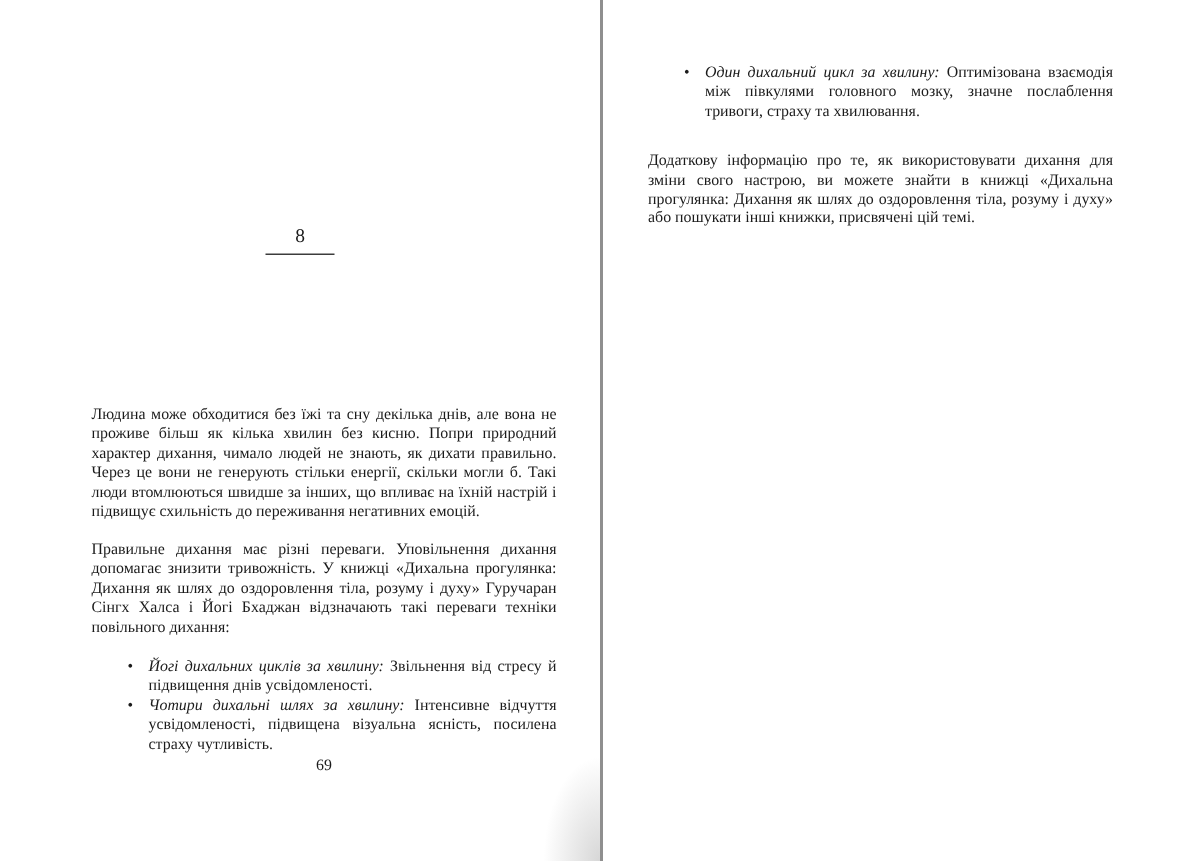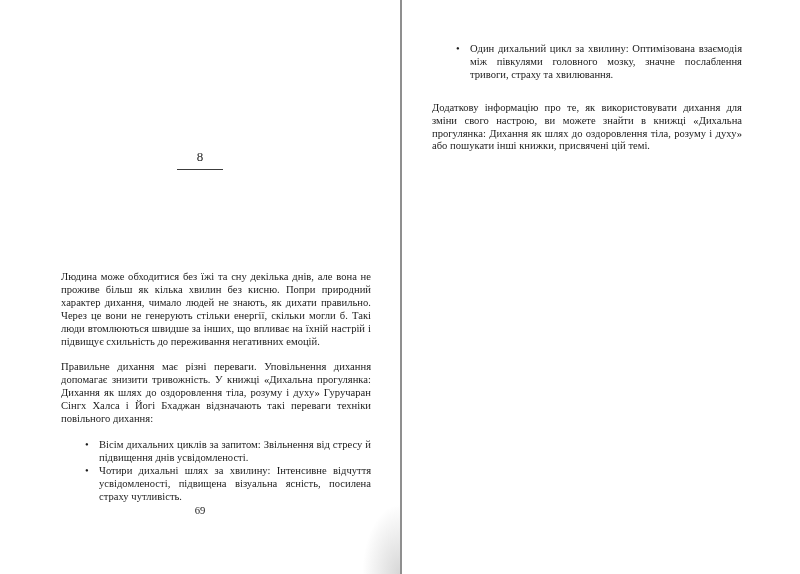--- a/index.html
+++ b/index.html
@@ -56,24 +56,24 @@
     position: relative;
     padding-left: 38px;
     font-size: 10.6px;
     line-height: 12.9px;
     text-align: justify;
   }
   .bullet-marker {
     position: absolute; left: 24px; top: 0;
     font-size: 10.6px;
   }
-  .bullet-lead { }
+  .bullet-lead { font-style: italic; }
 
   .page-number {
-    position: absolute; top: 505px; left: 0;
+    position: absolute; top: 505px; left: 16px;
     width: 310px;
     text-align: center;
     font-size: 10.6px;
   }
 </style>
 </head>
 <body>
 
 <div class="spread">
 
@@ -84,21 +84,21 @@
       <div class="chapter-rule"></div>
     </div>
 
     <div class="body-left">
       <p class="para">Людина може обходитися без їжі та сну декілька днів, але вона не проживе більш як кілька хвилин без кисню. Попри природний характер дихання, чимало людей не знають, як дихати правильно. Через це вони не генерують стільки енергії, скільки могли б. Такі люди втомлюються швидше за інших, що впливає на їхній настрій і підвищує схильність до переживання негативних емоцій.</p>
       <p class="para">Правильне дихання має різні переваги. Уповільнення дихання допомагає знизити тривожність. У книжці «Дихальна прогулянка: Дихання як шлях до оздоровлення тіла, розуму і духу» Гуручаран Сінгх Халса і Йогі Бхаджан відзначають такі переваги техніки повільного дихання:</p>
 
       <div class="bullet-list">
         <div class="bullet-item">
           <span class="bullet-marker">•</span>
-          <span class="bullet-lead">Вісім дихальних циклів за запитом:</span>
+          <span class="bullet-lead">Йогі дихальних циклів за хвилину:</span>
           <span>Звільнення від стресу й підвищення днів усвідомленості.</span>
         </div>
         <div class="bullet-item">
           <span class="bullet-marker">•</span>
           <span class="bullet-lead">Чотири дихальні шлях за хвилину:</span>
           <span>Інтенсивне відчуття усвідомленості, підвищена візуальна ясність, посилена страху чутливість.</span>
         </div>
       </div>
     </div>
 

